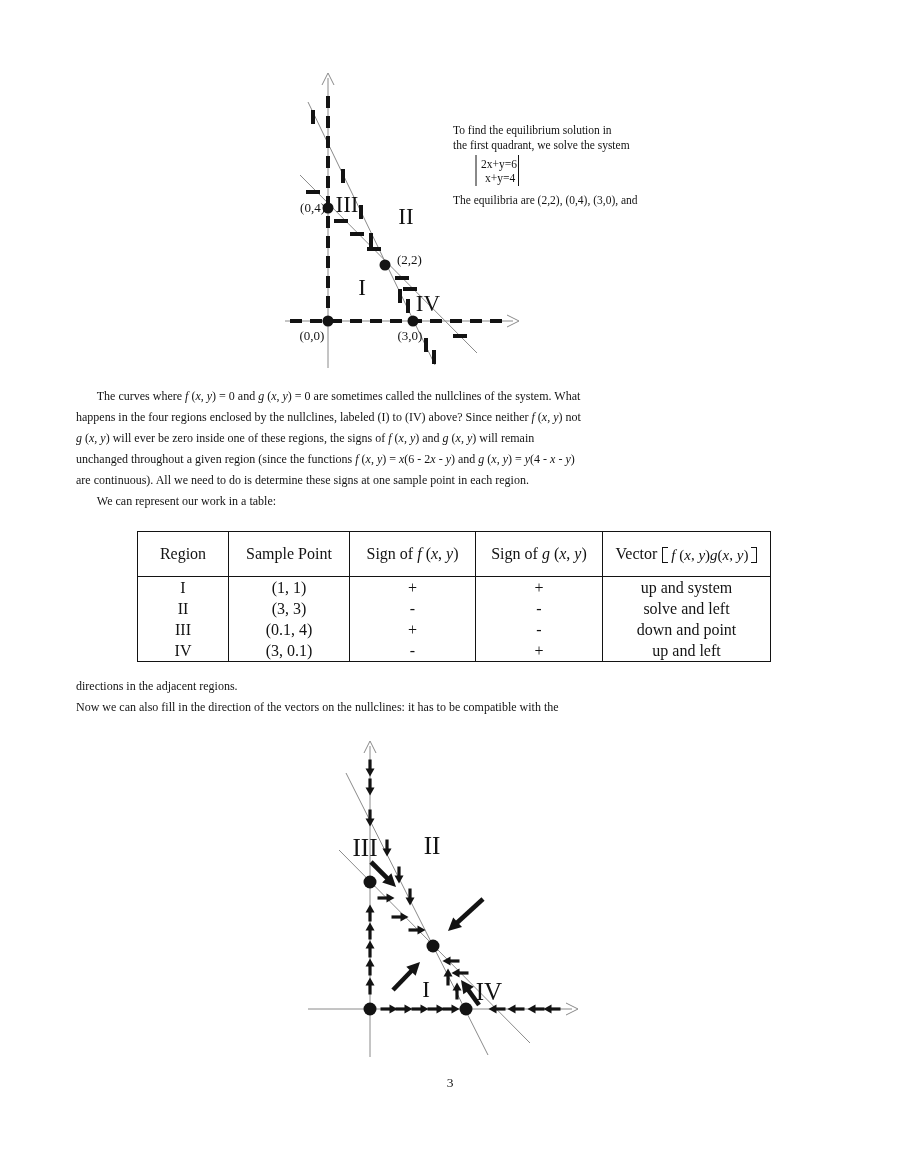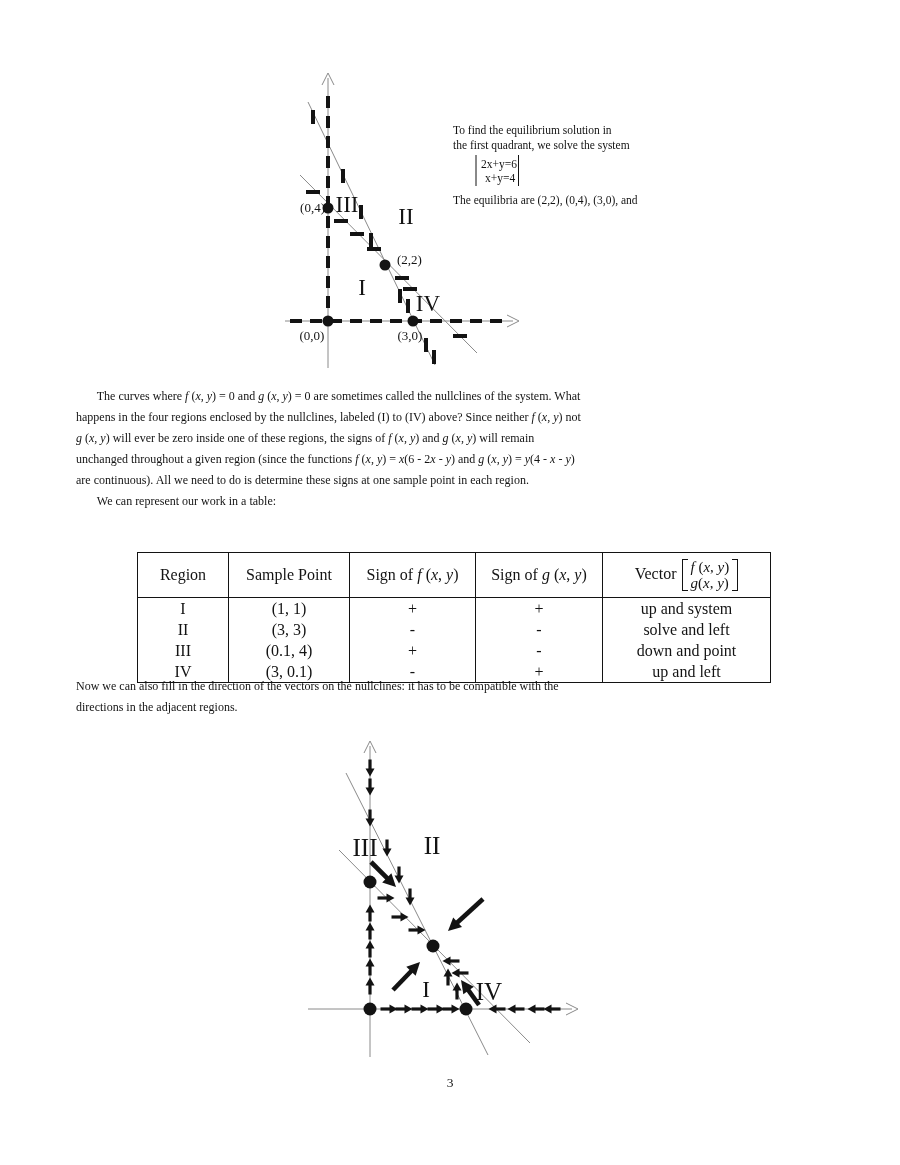--- a/index.html
+++ b/index.html
@@ -2,32 +2,32 @@
 <html><head>
 <meta charset="utf-8">
 <style>
   html,body{margin:0;padding:0;background:#fff;}
   .page{position:relative;width:900px;height:1165px;background:#fff;overflow:hidden;
         font-family:"Liberation Serif",serif;color:#131313;}
   svg.fig{position:absolute;left:0;top:0;width:900px;height:1165px;}
   .para{position:absolute;font-size:12px;line-height:21px;white-space:pre;}
   .p1{left:76px;top:386px;}
   .p2{left:76px;top:676px;}
-  table.sign{position:absolute;left:137px;top:552px;width:628px;border-collapse:collapse;
+  table.sign{position:absolute;left:137px;top:531px;width:628px;border-collapse:collapse;
              table-layout:fixed;border:1.7px solid #131313;font-size:16px;}
   table.sign th{font-weight:normal;height:44px;border-right:1.7px solid #131313;
                 border-bottom:1.7px solid #131313;text-align:center;vertical-align:middle;padding:0;}
   table.sign th:last-child, table.sign td:last-child{border-right:none;}
   table.sign td{height:21px;padding:0;text-align:center;border-right:1.7px solid #131313;
                 vertical-align:middle;line-height:20px;}
   .bmx{display:inline-flex;align-items:stretch;margin-left:5px;vertical-align:middle;}
   .bmx .br{width:5px;border:1.6px solid #131313;}
   .bmx .br.l{border-right:none;}
   .bmx .br.r{border-left:none;}
-  .bmx .col{display:flex;flex-direction:column;padding:0 3px;font-size:15px;line-height:16px;text-align:left;}
+  .bmx .col{display:flex;flex-direction:row;padding:0 3px;font-size:15px;line-height:16px;text-align:left;}
   .pageno{position:absolute;left:0;top:1075px;width:900px;text-align:center;font-size:13.5px;}
 </style>
 </head>
 <body>
 
 <div class="page">
 
   <svg class="fig" viewBox="0 0 900 1165">
       <line x1="328" y1="78" x2="328" y2="368" stroke="#8a8a8a" stroke-width="1"></line>
       <line x1="285" y1="321" x2="513" y2="321" stroke="#8a8a8a" stroke-width="1"></line>
@@ -198,17 +198,17 @@
         <tr>
           <td>IV</td>
           <td>(3, 0.1)</td>
           <td>-</td>
           <td>+</td>
           <td>up and left</td>
         </tr>
       </tbody>
   </table>
 
-  <div class="para p2"><div>Now we can also fill in the direction of the vectors on the nullclines: it has to be compatible with the</div><div>directions in the adjacent regions.</div></div>
+  <div class="para p2"><div>directions in the adjacent regions.</div><div>Now we can also fill in the direction of the vectors on the nullclines: it has to be compatible with the</div></div>
 
   <div class="pageno">3</div>
 
 </div>
 
 </body></html>

